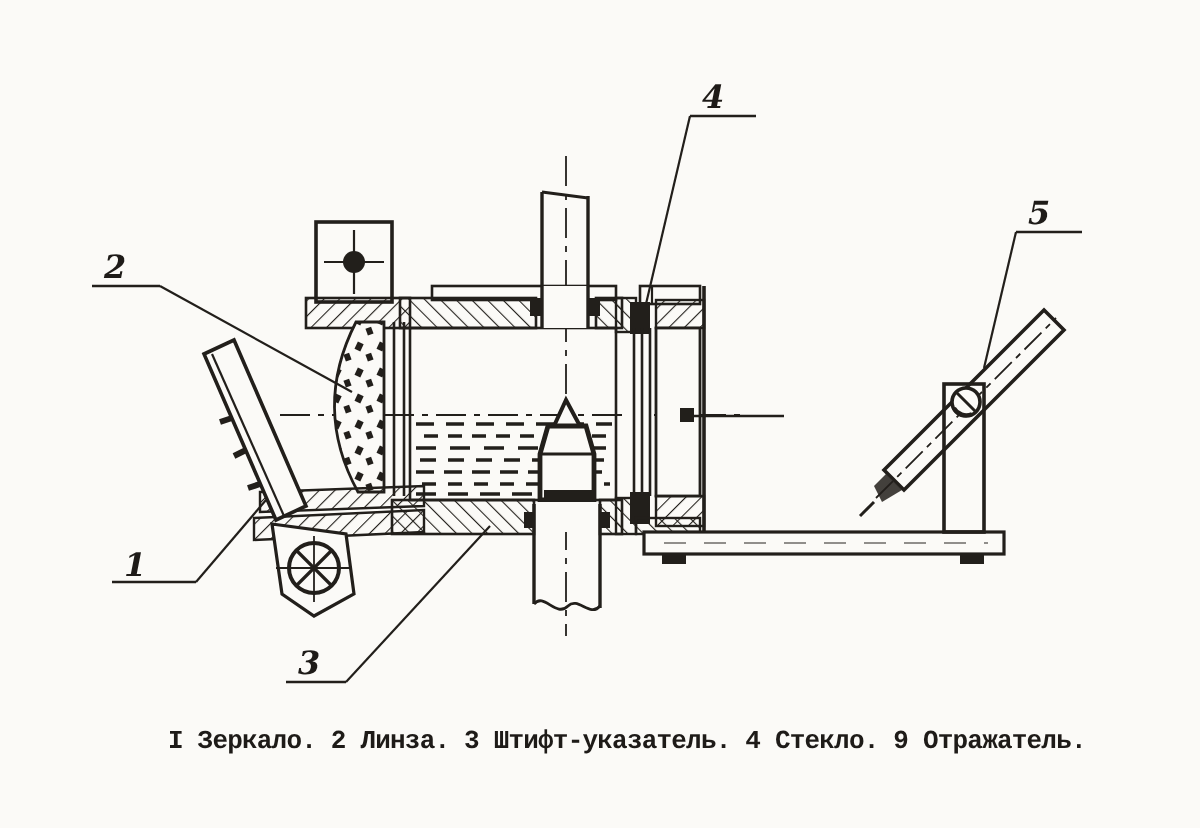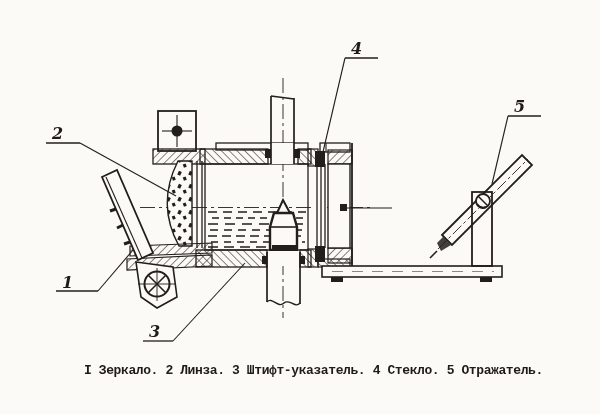--- a/index.html
+++ b/index.html
@@ -199,15 +199,15 @@
     <line x1="345" y1="58" x2="378" y2="58" class="ink" stroke-width="1.3"></line>
     <line x1="345" y1="58" x2="323" y2="152" class="ink" stroke-width="1.1"></line>
   </g>
   <g>
     <text class="callout-num" x="514" y="112">5</text>
     <line x1="508" y1="116" x2="541" y2="116" class="ink" stroke-width="1.3"></line>
     <line x1="508" y1="116" x2="492" y2="184" class="ink" stroke-width="1.1"></line>
   </g>
 </svg>
 
-<div class="caption">I Зеркало. 2 Линза. 3 Штифт-указатель. 4 Стекло. 5 Отражатель.</div>
+<div class="caption">I Зеркало. 2 Линза. 3 Штифт-указатель. 4 Стекло. 9 Отражатель.</div>
 
 </div>
 
 </body></html>

